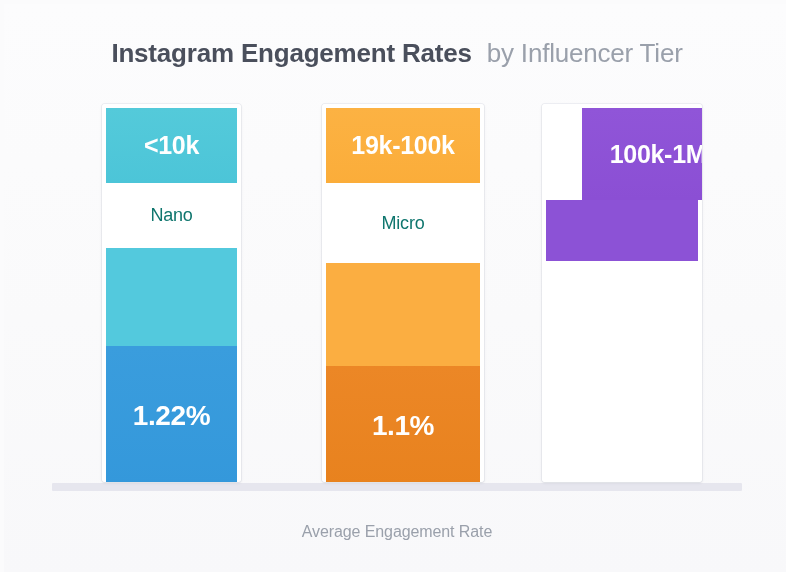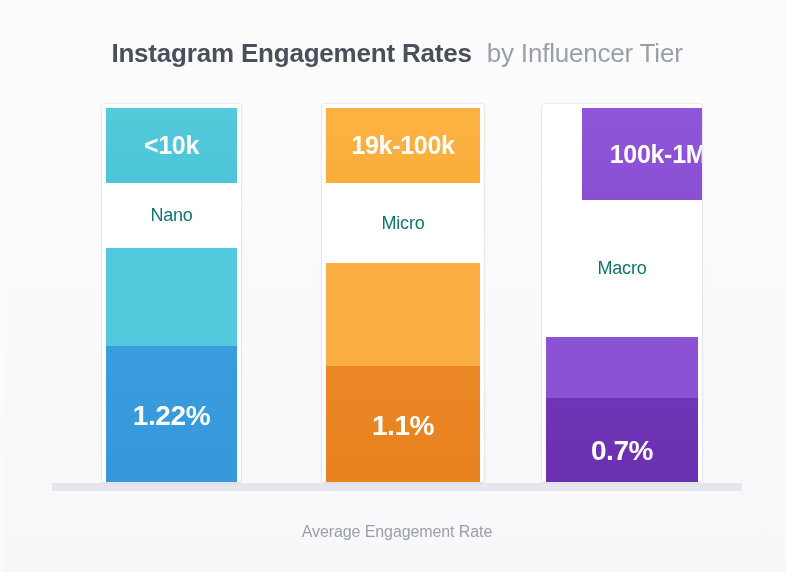--- a/index.html
+++ b/index.html
@@ -181,26 +181,20 @@
       <div class="seg seg-mid"></div>
       <div class="seg seg-value">
         <span class="seg-value-text">1.1%</span>
       </div>
     </div>
 
     <div id="bar-macro" class="bar-column">
       <div class="seg seg-top">
         <span class="seg-label-text">100k-1M</span>
       </div>
-      <div class="seg seg-tier seg-white">
-        <span class="seg-tier-text">Macro</span>
-      </div>
       <div class="seg seg-mid"></div>
-      <div class="seg seg-value">
-        <span class="seg-value-text">0.7%</span>
-      </div>
     </div>
 
   </div>
 
   <div id="axis-caption">Average Engagement Rate</div>
 
 </div>
 
 </body></html>

